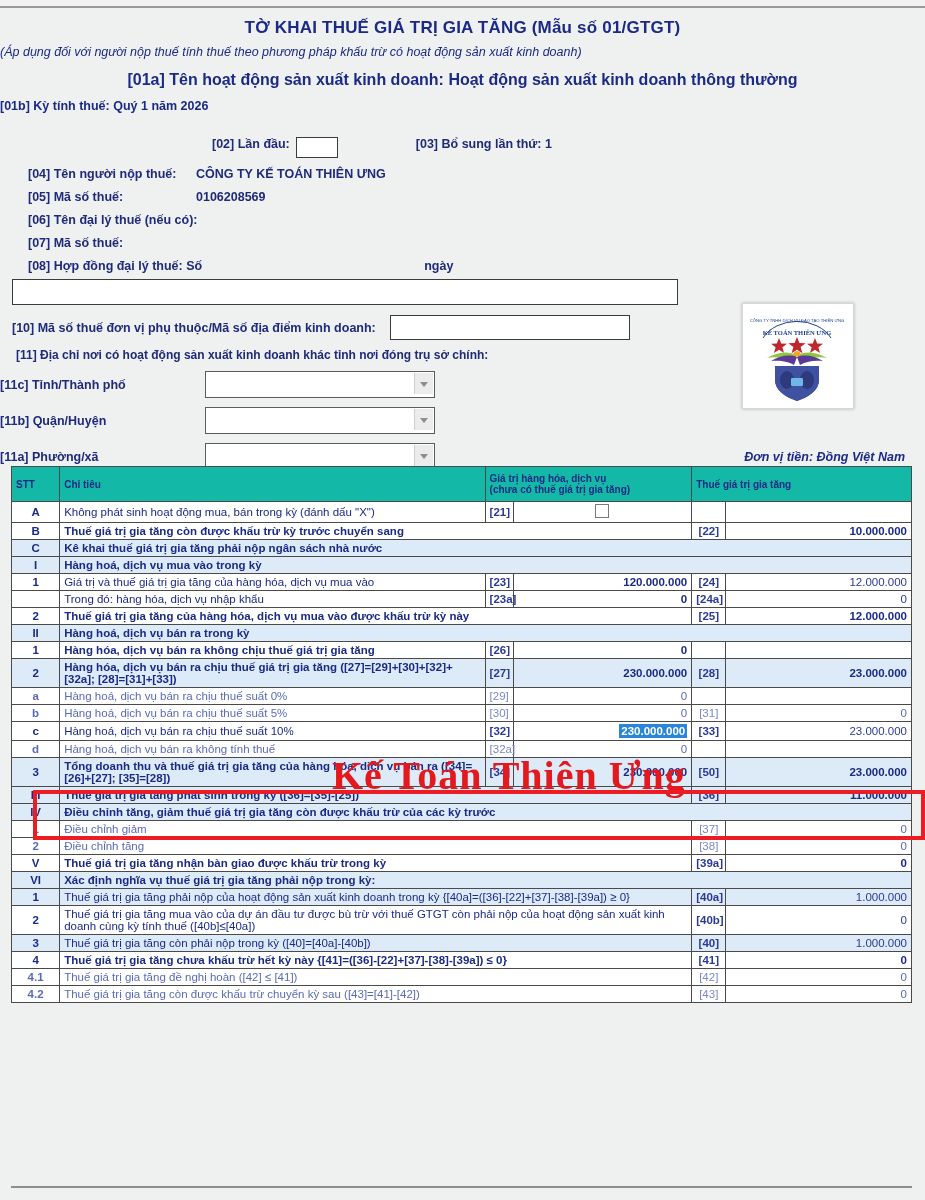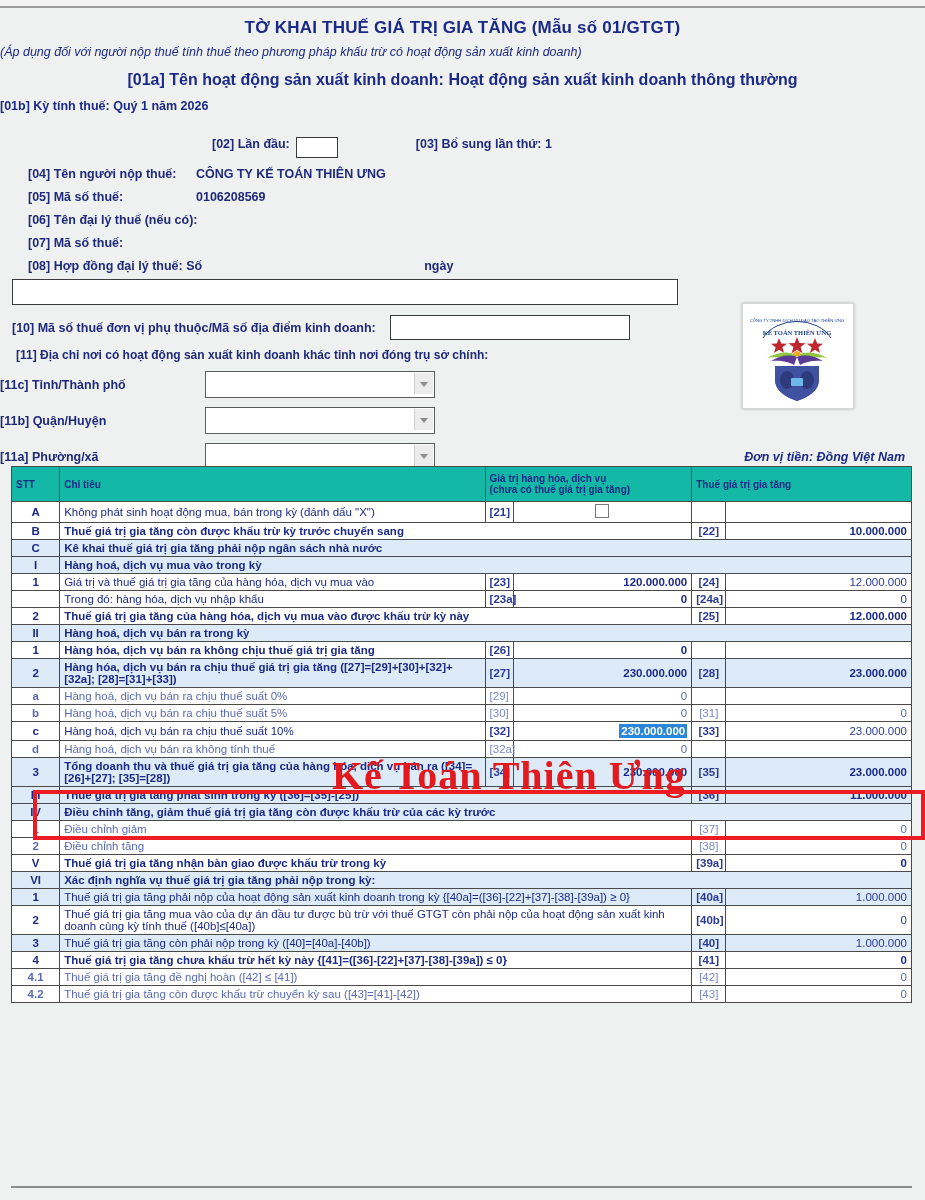--- a/index.html
+++ b/index.html
@@ -329,21 +329,21 @@
         <td class="c-code1 codecell codemuted">[32a]</td>
         <td class="c-val1 muted">0</td>
         <td class="c-code2 codecell codemuted"></td>
         <td class="c-val2 muted"></td>
       </tr>
       <tr class="shade bold">
         <td class="c-stt">3</td>
         <td class="c-name">Tổng doanh thu và thuế giá trị gia tăng của hàng hóa, dịch vụ bán ra ([34]=[26]+[27]; [35]=[28])</td>
         <td class="c-code1 codecell">[34]</td>
         <td class="c-val1 num">230.000.000</td>
-        <td class="c-code2 codecell">[35]</td>
+        <td class="c-code2 codecell">[50]</td>
         <td class="c-val2 num">23.000.000</td>
       </tr>
       <tr class="shade bold">
         <td class="c-stt">III</td>
         <td class="c-name" colspan="3">Thuế giá trị gia tăng phát sinh trong kỳ ([36]=[35]-[25])</td>
         <td class="c-code2 codecell">[36]</td>
         <td class="c-val2 num">11.000.000</td>
       </tr>
       <tr class="sect">
         <td class="c-stt">IV</td>

